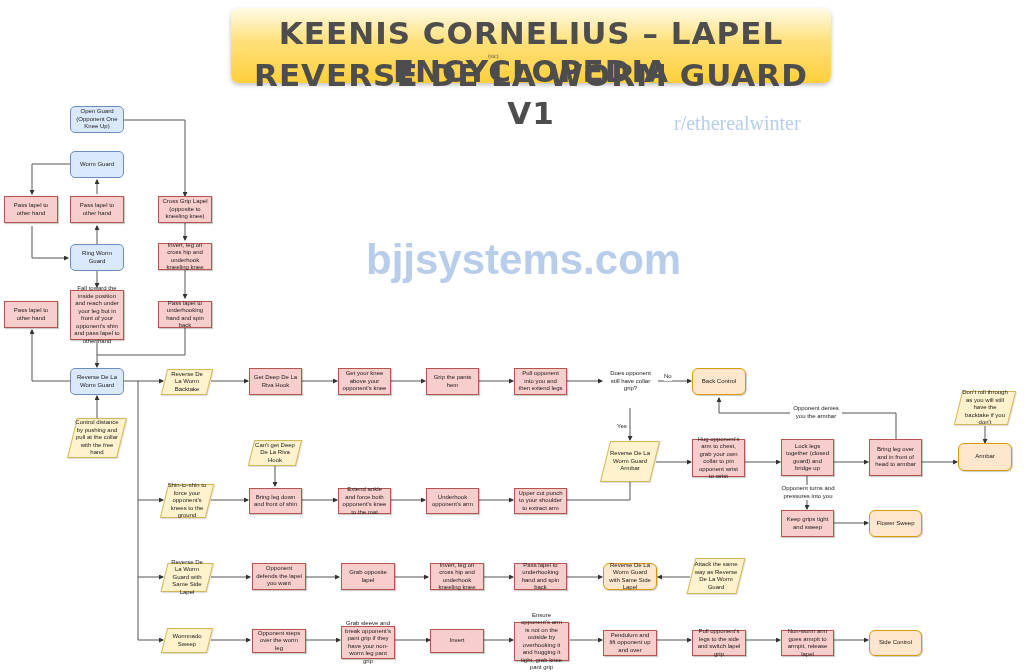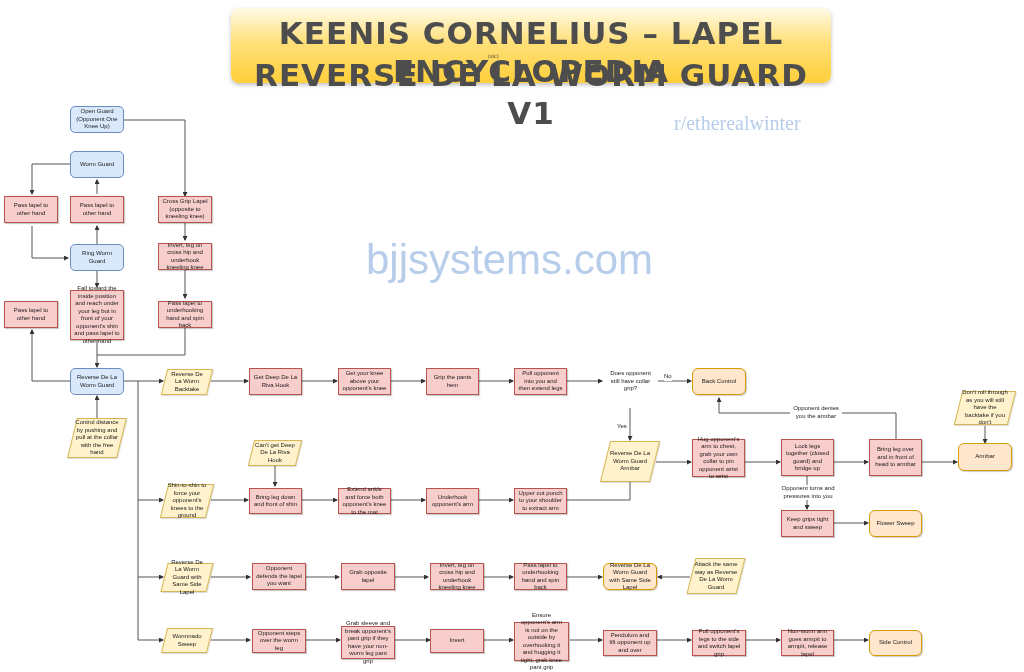--- a/index.html
+++ b/index.html
@@ -9,21 +9,21 @@
     border-radius:8px;
     background:linear-gradient(to bottom, #fffbe8 0%, #ffe07a 45%, #ffcf3a 100%);
     box-shadow:0 2px 4px rgba(0,0,0,0.25);
     text-align:center; color:#4d4d4d;
     font-family:"DejaVu Sans", sans-serif; font-weight:bold;
   }
   .title-line1 { position:absolute; left:0; right:0; top:6px; font-size:31px; letter-spacing:1px; line-height:38px; }
   .title-line2 { position:absolute; left:0; right:0; top:48px; font-size:31px; letter-spacing:1px; line-height:38px; }
   .sic { position:absolute; left:257px; top:45px; font-size:5px; font-weight:normal; color:#333; }
   .watermark1 { position:absolute; left:674px; top:112px; font-size:20px; color:#b7cdea;font-family:Liberation Serif, serif; }
-  .watermark2 { position:absolute; left:366px; top:236px; font-size:42px; color:#b7cdea; }
+  .watermark2 { position:absolute; left:366px; top:236px; font-size:42px; color:#b7cdea;font-weight:bold; }
   .node {
     position:absolute; box-sizing:border-box; display:flex; align-items:center; justify-content:center;
     text-align:center; font-size:6px; line-height:7.5px; color:#1a1a1a; padding:1px 3px;
   }
   .blue { background:#dae8fc; border:1px solid #6c8ebf; border-radius:5px; }
   .red { background:#f8cecc; border:1px solid #b85450; box-shadow:1px 1px 1px rgba(0,0,0,0.2); }
   .orange { background:#ffe6cc; border:1px solid #d79b00; border-radius:6px; box-shadow:1px 1px 1px rgba(0,0,0,0.2); }
   .para { background:transparent; border:none; }
   .para::before {
     content:""; position:absolute; inset:0; background:#fff2cc; border:1px solid #d6b656;

